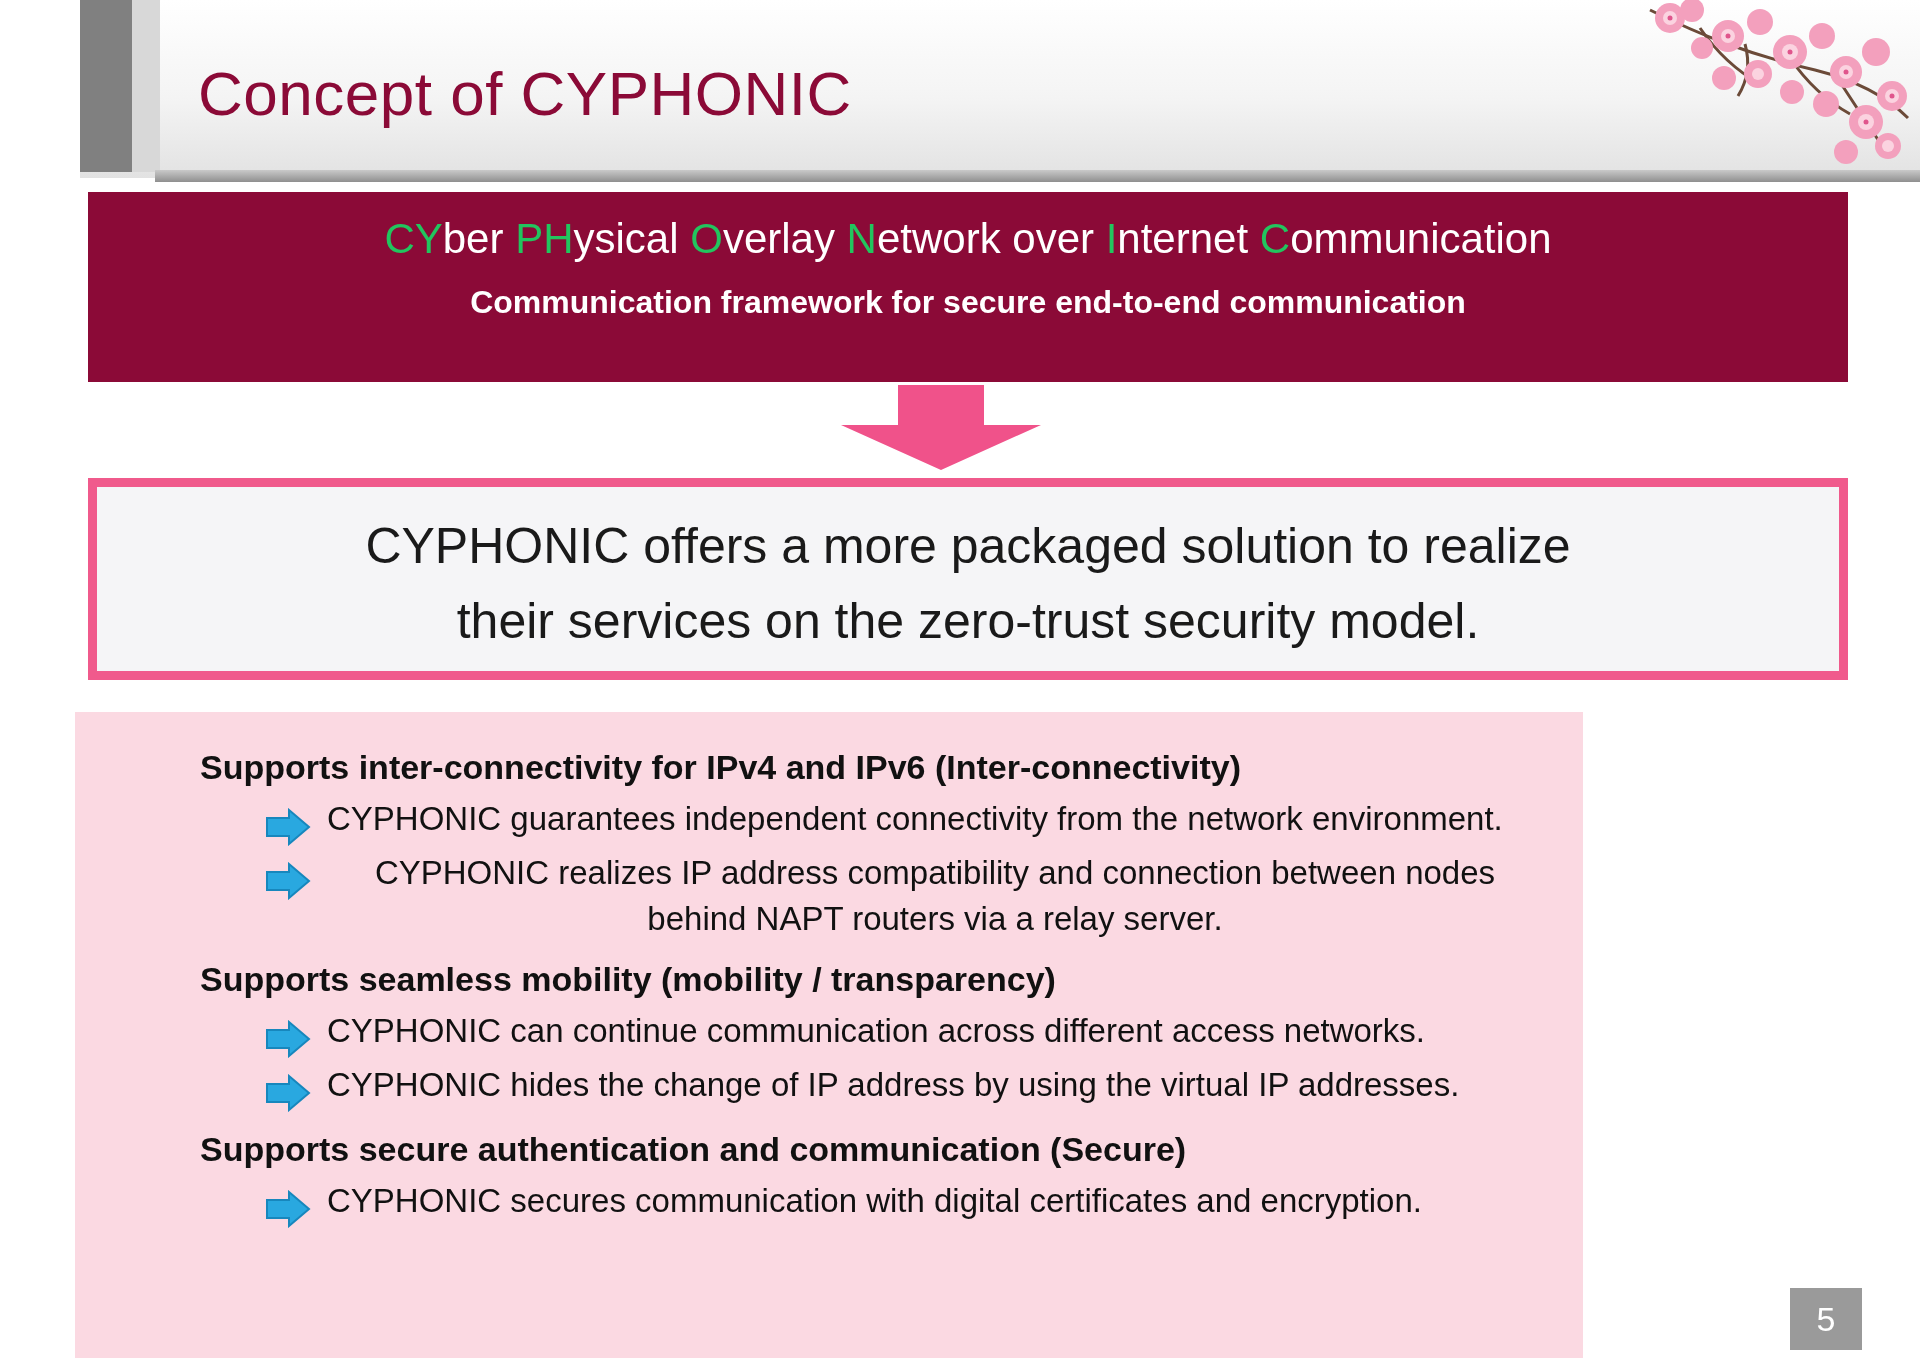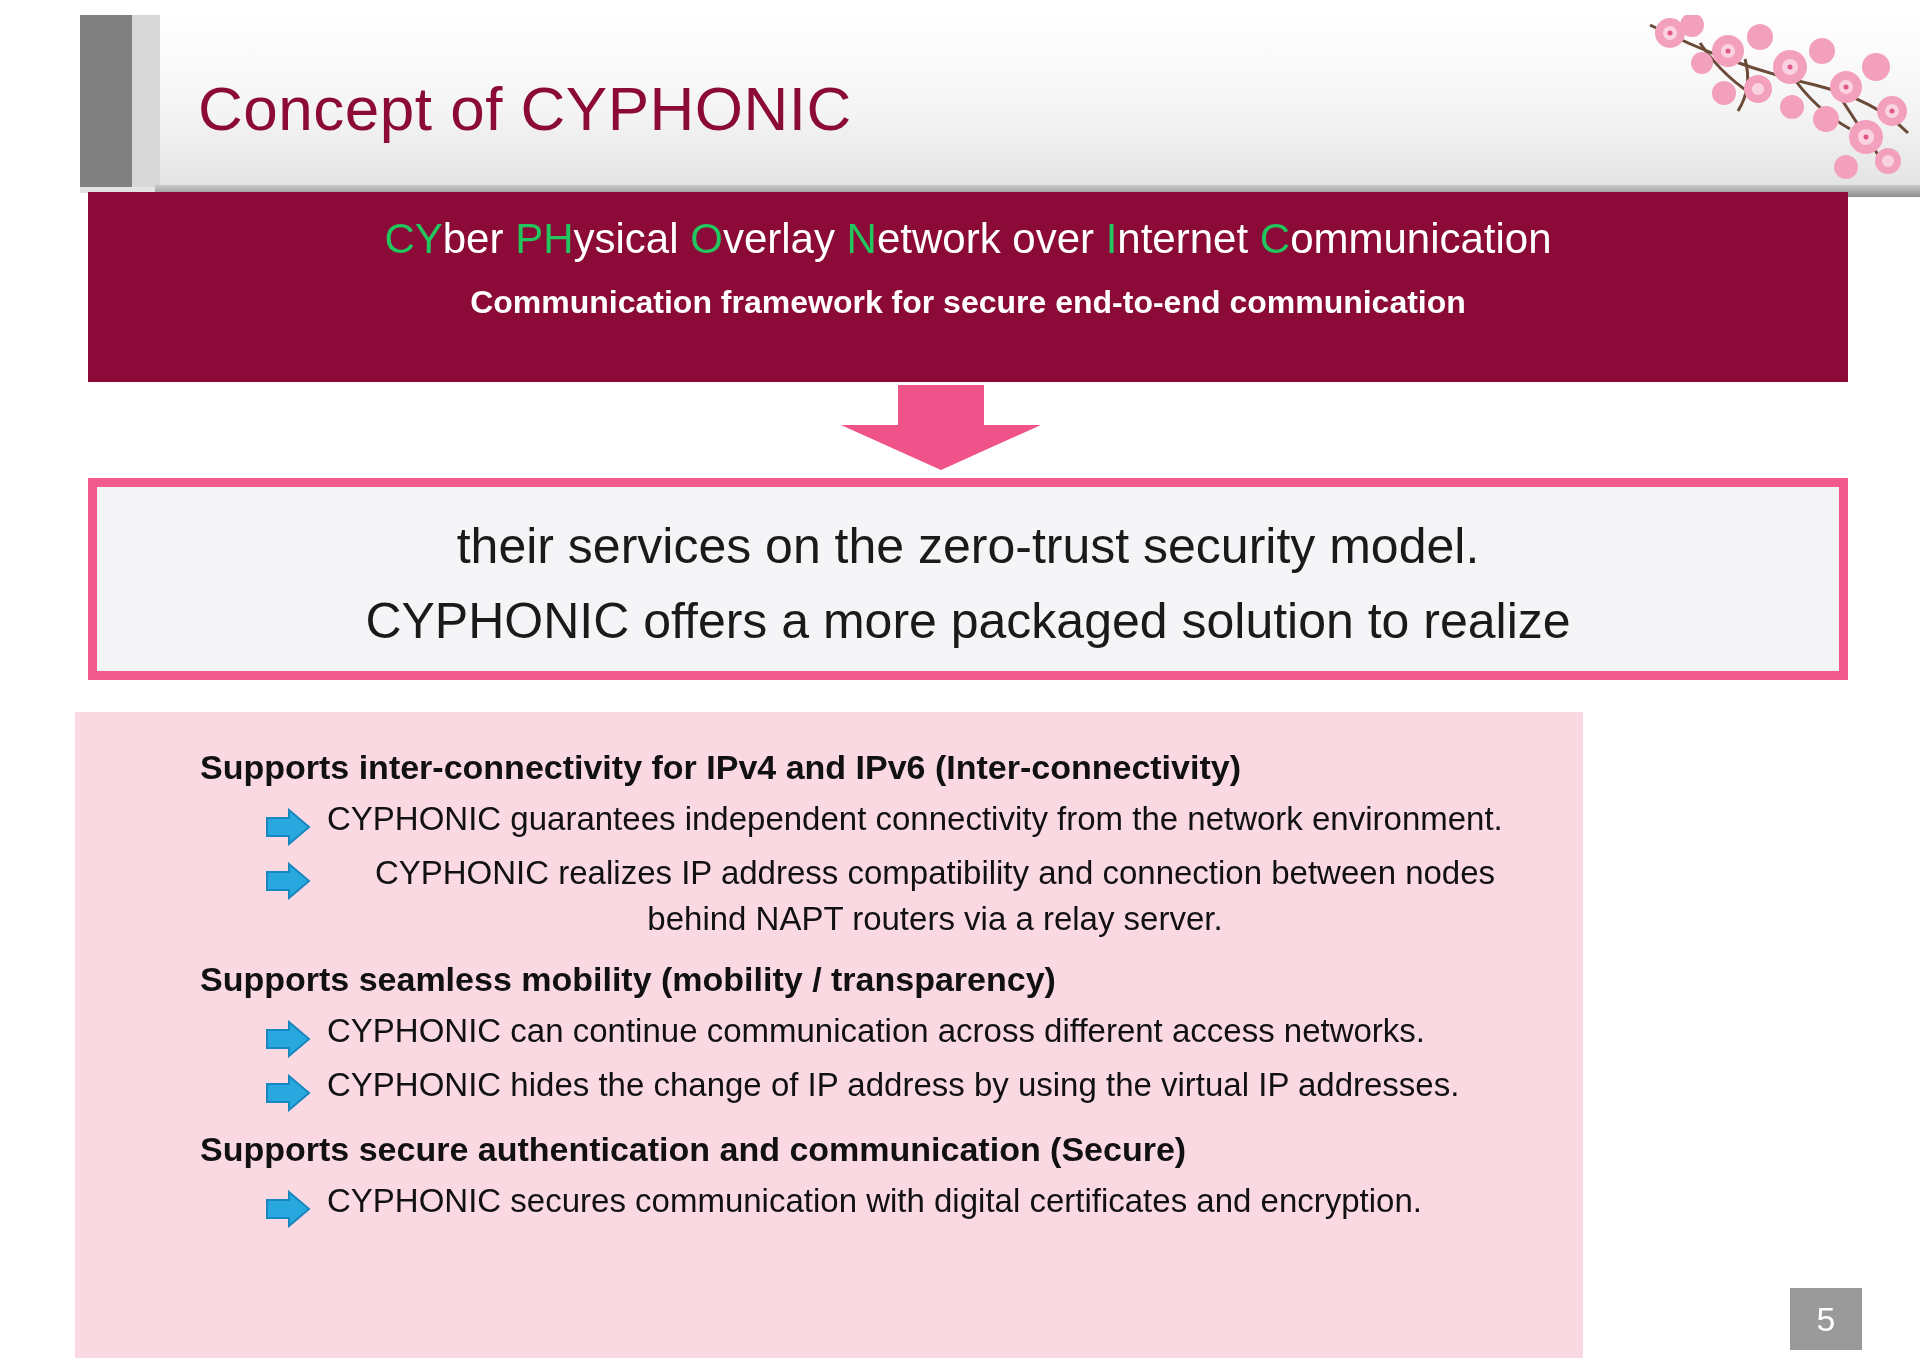--- a/index.html
+++ b/index.html
@@ -14,21 +14,20 @@
     overflow: hidden;
     position: relative;
   }
 
   
   .title-bar {
     position: absolute;
     left: 0; top: 0;
     width: 1920px;
     height: 182px;
-    margin-top: 15px;
   }
   .title-grad {
     position: absolute;
     left: 80px; top: 0;
     width: 1840px; height: 178px;
     background: linear-gradient(to bottom, #ffffff 0%, #f4f4f4 55%, #e2e2e2 100%);
   }
   .title-block-dark {
     position: absolute;
     left: 80px; top: 0;
@@ -232,22 +231,22 @@
   <div class="banner-line2">Communication framework for secure end-to-end communication</div>
 </div>
 
 <div class="arrow-down">
   <svg width="210" height="85" viewBox="0 0 210 85">
     <polygon points="62,0 148,0 148,40 205,40 105,85 5,40 62,40" fill="#f0528a"></polygon>
   </svg>
 </div>
 
 <div class="highlight-box">
+  <div class="highlight-line">CYPHONIC offers a more packaged solution to realize</div>
   <div class="highlight-line">their services on the zero-trust security model.</div>
-  <div class="highlight-line">CYPHONIC offers a more packaged solution to realize</div>
 </div>
 
 <div class="content-panel">
 
   <div class="sec-head first">Supports inter-connectivity for IPv4 and IPv6 (Inter-connectivity)</div>
 
   <div class="bullet-row">
     <span class="bullet-icon">
       <svg width="46" height="38" viewBox="0 0 46 38">
         <polygon points="2,10 24,10 24,2 44,19 24,36 24,28 2,28" fill="#29a8e0" stroke="#1787bd" stroke-width="2"></polygon>

